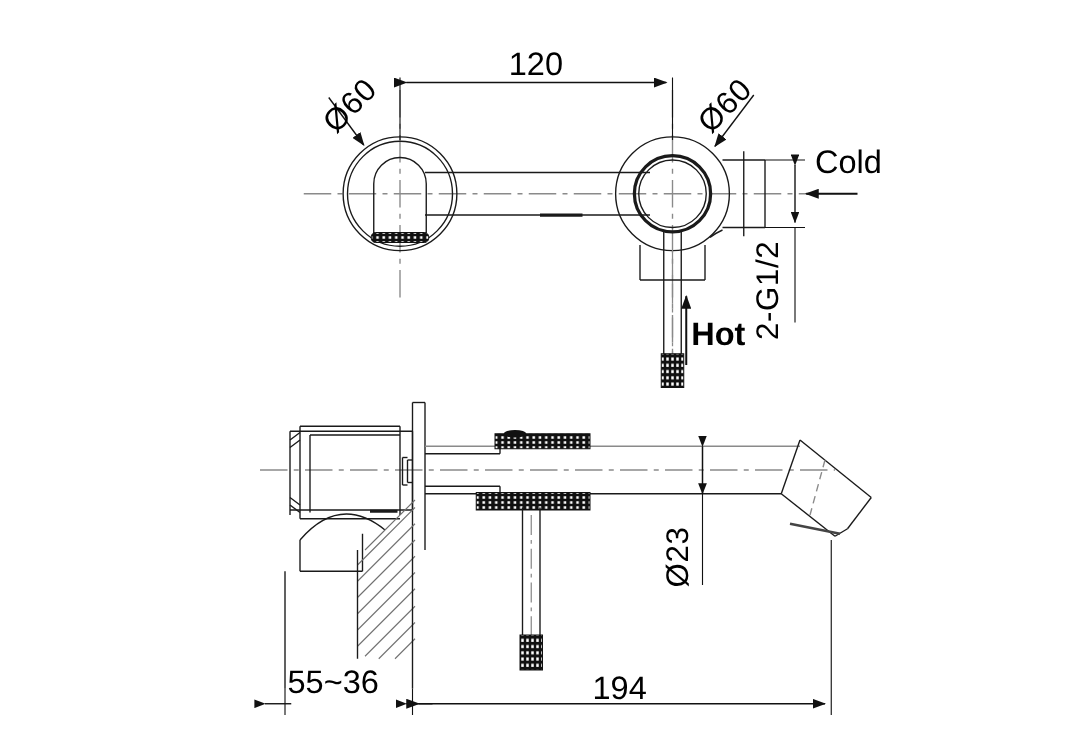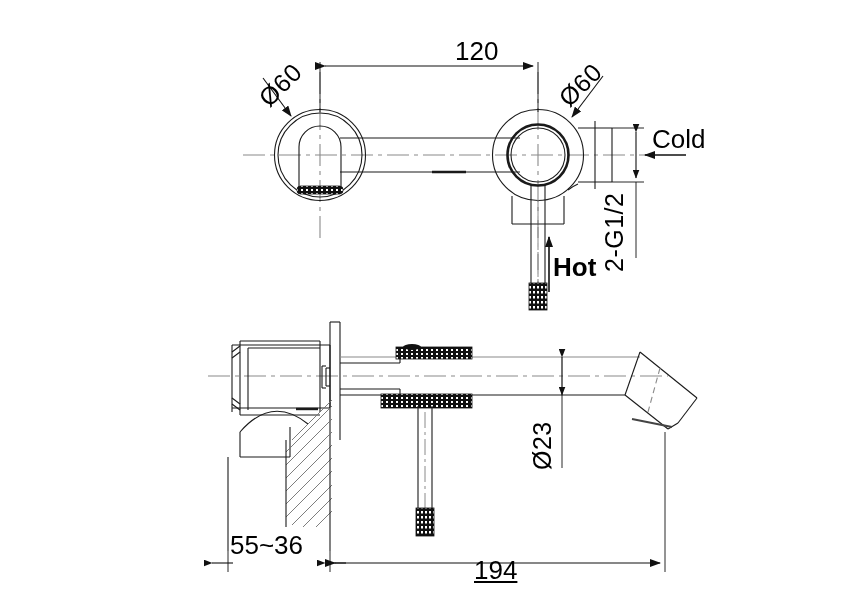--- a/index.html
+++ b/index.html
@@ -231,27 +231,27 @@
         <line x1="335" y1="563" x2="660" y2="563" stroke="#111" stroke-width="1.1" marker-start="url(#ah)" marker-end="url(#ah)"></line>
       </g>
     </g>
   </g>
 </svg>
 
 <div class="lbl dim rot45" style="left:253px;top:92px;">Ø60</div>
 
 <div class="lbl dim rot45" style="left:553px;top:92px;">Ø60</div>
 
-<div class="lbl dim-lg" style="left:407px;top:36px;margin-left:48px;">120</div>
-
-<div class="lbl dim-lg" style="left:652px;top:124px;">Cold</div>
+<div class="lbl dim-lg" style="left:407px;top:36px;">120</div>
+
+<div class="lbl dim-lg" style="left:652px;top:114px;">Cold</div>
 
 <div class="lbl dim-lg" style="left:553px;top:252px;font-weight:bold;">Hot</div>
 
 <div class="lbl dim rot90" style="left:600px;top:272px;">2-G1/2</div>
 
 <div class="lbl dim rot90" style="left:528px;top:470px;">Ø23</div>
 
 <div class="lbl dim-lg" style="left:230px;top:530px;">55~36</div>
 
-<div class="lbl dim-lg" style="left:474px;top:555px;text-decoration:underline;">194</div>
+<div class="lbl dim-lg" style="left:474px;top:535px;">194</div>
 
 </div>
 
 </body></html>

